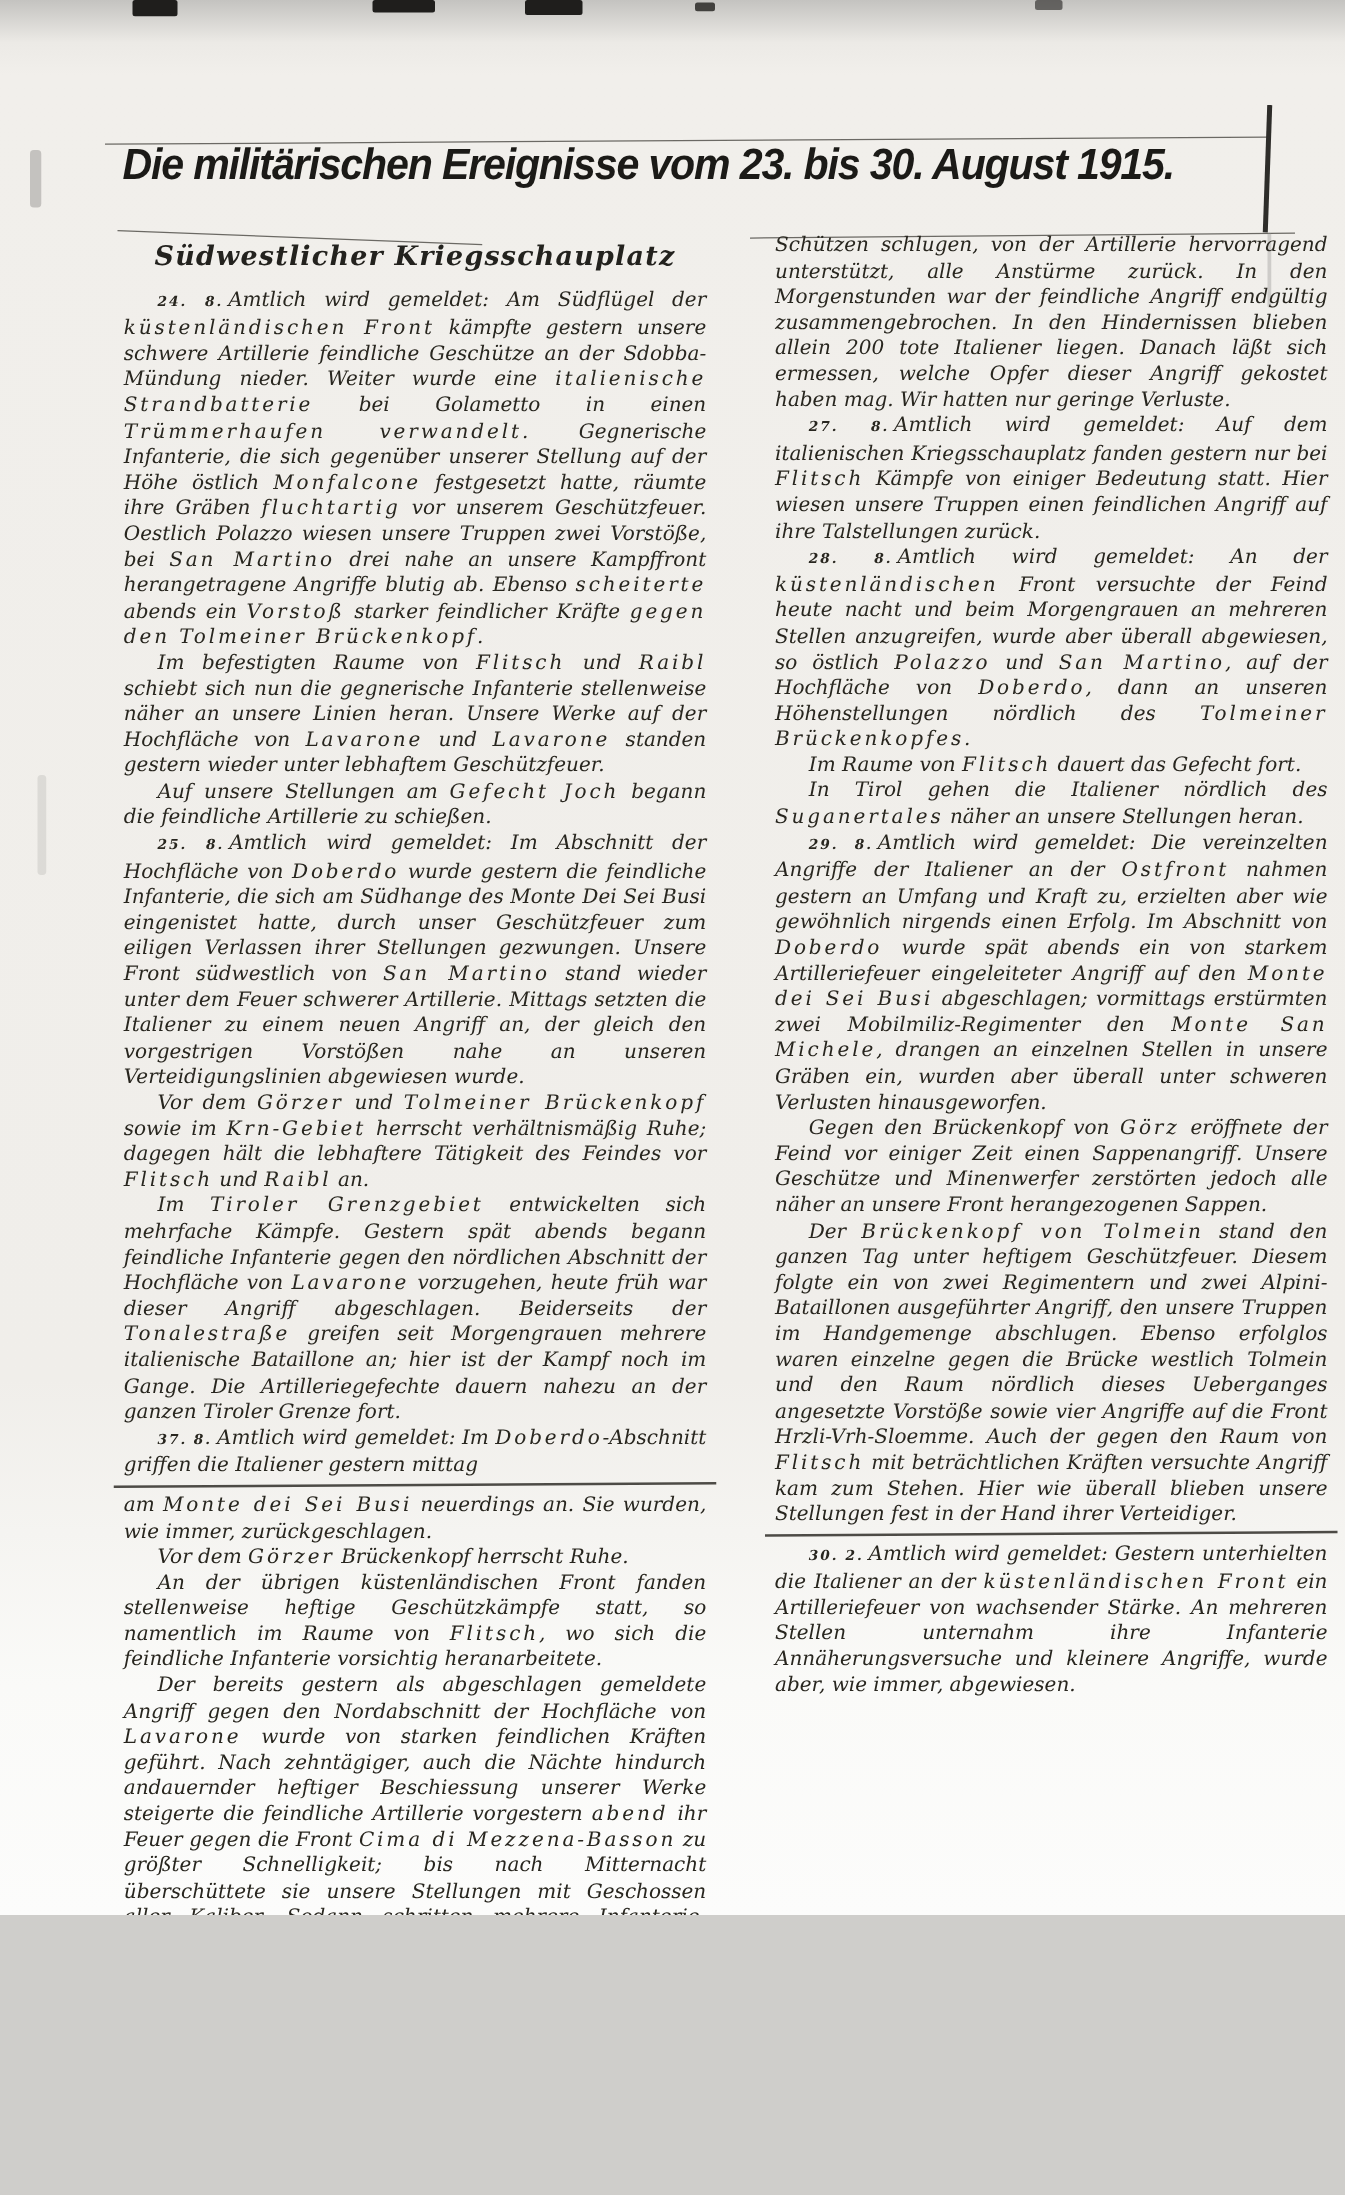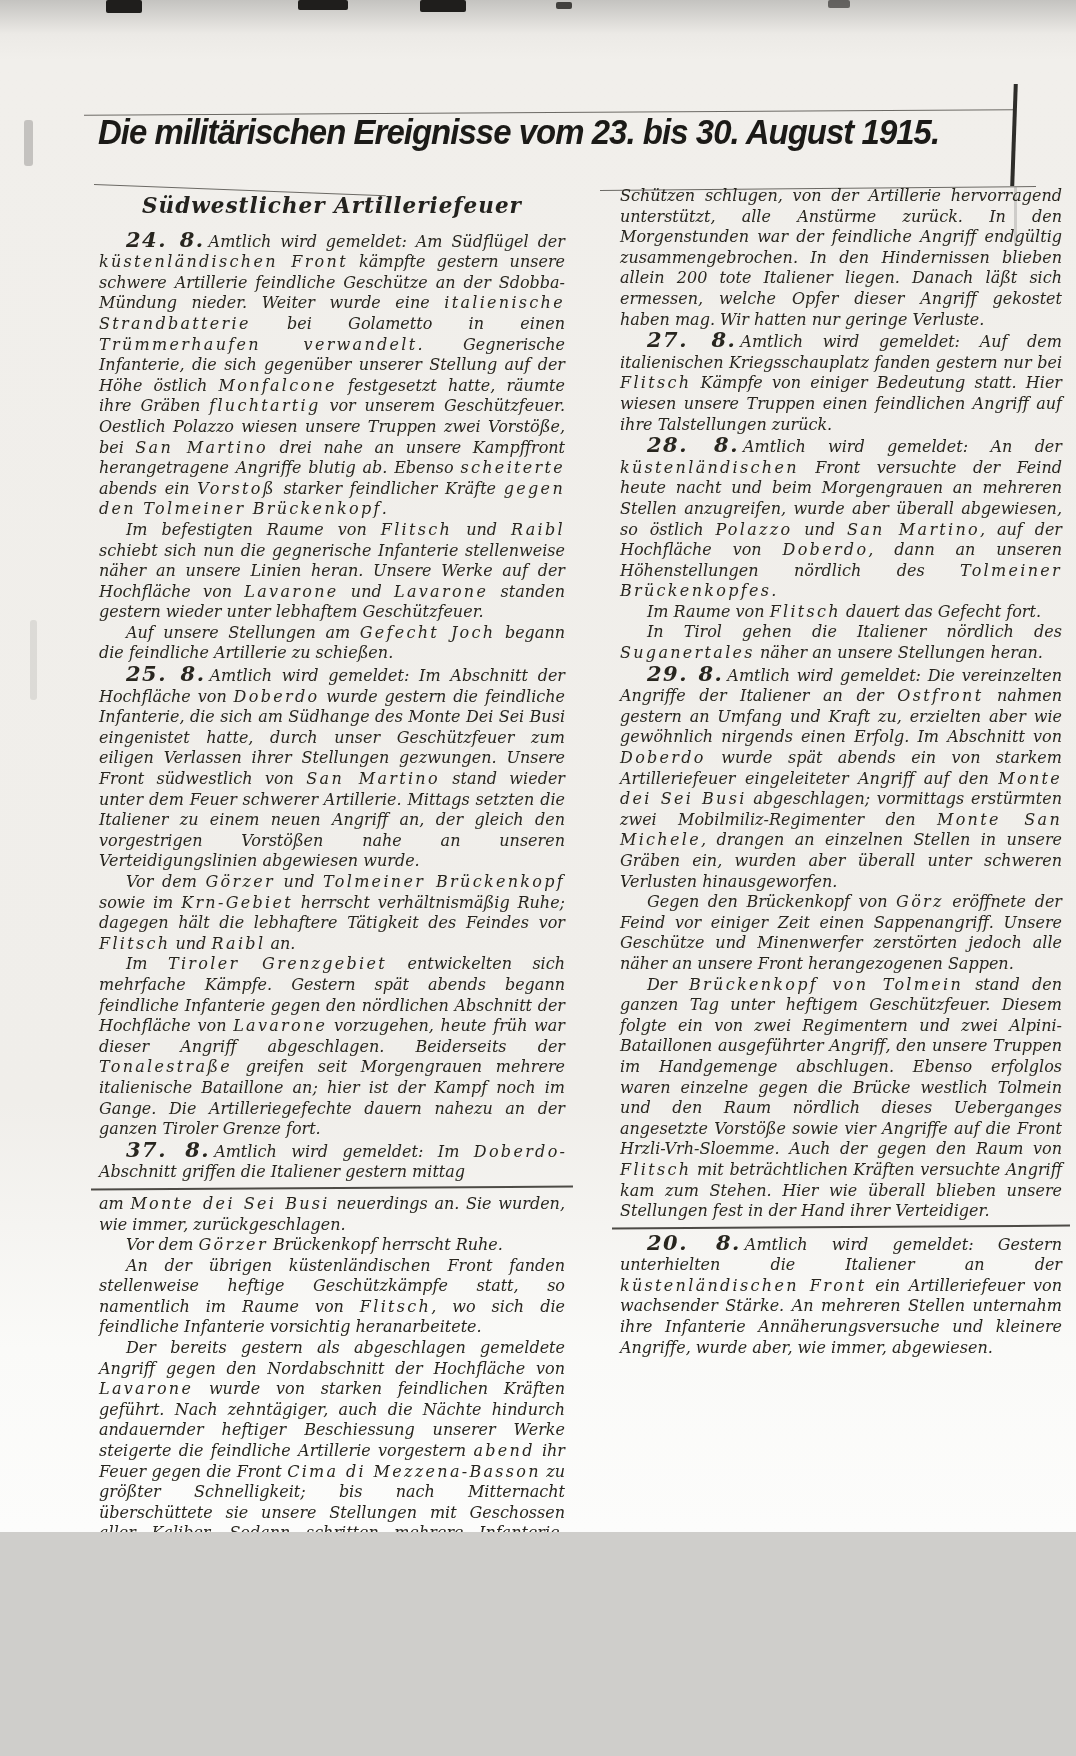--- a/index.html
+++ b/index.html
@@ -33,21 +33,21 @@
   #col-right{left:620px;top:186px;width:442px;}
   #col-left-heading{
     font-weight:bold;font-size:21.5px;letter-spacing:1px;
     text-align:center;text-indent:0;margin:0 0 13px 0;color:#23221e;
   }
   .para{
     margin:0;font-size:16px;line-height:20.6px;
     text-indent:27px;text-align:justify;color:#28261f;
   }
   .para.noindent{text-indent:0;}
-  .lead{font-weight:bold;font-size:21px;letter-spacing:1.5px;padding-right:4px;}
+  .lead{font-weight:bold;font-size:11px;letter-spacing:1.5px;padding-right:4px;}
   .sp{letter-spacing:2.3px;}
   .cut{
     height:2px;background:#4d4b46;border:0;
     margin:4px -8px 5px -8px;transform:rotate(-.35deg);
   }
 </style>
 </head>
 <body>
 
 <div id="page">
@@ -63,21 +63,21 @@
   <div class="rule thin" style="left:84px;top:112px;width:930px;transform:rotate(-.35deg);"></div>
   <div class="rule thin" style="left:94px;top:184px;width:292px;transform:rotate(2.2deg);transform-origin:left;"></div>
   <div class="rule thin" style="left:600px;top:188px;width:436px;transform:rotate(-.5deg);"></div>
 
   <div class="vbar" style="left:1012px;top:84px;width:4px;height:102px;transform:rotate(2deg);"></div>
   <div class="smudge" style="left:1014px;top:186px;width:3px;height:60px;opacity:.35;"></div>
 
   <div id="headline">Die militärischen Ereignisse vom 23. bis 30. August 1915.</div>
 
   <div class="col" id="col-left">
-    <p id="col-left-heading" class="para noindent">Südwestlicher Artilleriefeuer</p>
+    <p id="col-left-heading" class="para noindent">Südwestlicher Kriegsschauplatz</p>
     <div>
         <p class="para"><b class="lead">24. 8.</b>Amtlich wird gemeldet: Am Südflügel der <span class="sp">küstenländischen Front</span> kämpfte gestern unsere schwere Artillerie feindliche Geschütze an der Sdobba-Mündung nieder. Weiter wurde eine <span class="sp">italienische Strandbatterie</span> bei Golametto in einen <span class="sp">Trümmerhaufen verwandelt</span>. Gegnerische Infanterie, die sich gegenüber unserer Stellung auf der Höhe östlich <span class="sp">Monfalcone</span> festgesetzt hatte, räumte ihre Gräben <span class="sp">fluchtartig</span> vor unserem Geschützfeuer. Oestlich Polazzo wiesen unsere Truppen zwei Vorstöße, bei <span class="sp">San Martino</span> drei nahe an unsere Kampffront herangetragene Angriffe blutig ab. Ebenso <span class="sp">scheiterte</span> abends ein <span class="sp">Vorstoß</span> starker feindlicher Kräfte <span class="sp">gegen den Tolmeiner Brückenkopf</span>.</p>
         <p class="para">Im befestigten Raume von <span class="sp">Flitsch</span> und <span class="sp">Raibl</span> schiebt sich nun die gegnerische Infanterie stellenweise näher an unsere Linien heran. Unsere Werke auf der Hochfläche von <span class="sp">Lavarone</span> und <span class="sp">Lavarone</span> standen gestern wieder unter lebhaftem Geschützfeuer.</p>
         <p class="para">Auf unsere Stellungen am <span class="sp">Gefecht Joch</span> begann die feindliche Artillerie zu schießen.</p>
         <p class="para"><b class="lead">25. 8.</b>Amtlich wird gemeldet: Im Abschnitt der Hochfläche von <span class="sp">Doberdo</span> wurde gestern die feindliche Infanterie, die sich am Südhange des Monte Dei Sei Busi eingenistet hatte, durch unser Geschützfeuer zum eiligen Verlassen ihrer Stellungen gezwungen. Unsere Front südwestlich von <span class="sp">San Martino</span> stand wieder unter dem Feuer schwerer Artillerie. Mittags setzten die Italiener zu einem neuen Angriff an, der gleich den vorgestrigen Vorstößen nahe an unseren Verteidigungslinien abgewiesen wurde.</p>
         <p class="para">Vor dem <span class="sp">Görzer</span> und <span class="sp">Tolmeiner Brückenkopf</span> sowie im <span class="sp">Krn-Gebiet</span> herrscht verhältnismäßig Ruhe; dagegen hält die lebhaftere Tätigkeit des Feindes vor <span class="sp">Flitsch</span> und <span class="sp">Raibl</span> an.</p>
         <p class="para">Im <span class="sp">Tiroler Grenzgebiet</span> entwickelten sich mehrfache Kämpfe. Gestern spät abends begann feindliche Infanterie gegen den nördlichen Abschnitt der Hochfläche von <span class="sp">Lavarone</span> vorzugehen, heute früh war dieser Angriff abgeschlagen. Beiderseits der <span class="sp">Tonalestraße</span> greifen seit Morgengrauen mehrere italienische Bataillone an; hier ist der Kampf noch im Gange. Die Artilleriegefechte dauern nahezu an der ganzen Tiroler Grenze fort.</p>
         <p class="para"><b class="lead">37. 8.</b>Amtlich wird gemeldet: Im <span class="sp">Doberdo</span>-Abschnitt griffen die Italiener gestern mittag</p>
         <div class="cut"></div>
         <p class="para noindent">am <span class="sp">Monte dei Sei Busi</span> neuerdings an. Sie wurden, wie immer, zurückgeschlagen.</p>
@@ -91,17 +91,17 @@
     <div>
         <p class="para noindent">Schützen schlugen, von der Artillerie hervorragend unterstützt, alle Anstürme zurück. In den Morgenstunden war der feindliche Angriff endgültig zusammengebrochen. In den Hindernissen blieben allein 200 tote Italiener liegen. Danach läßt sich ermessen, welche Opfer dieser Angriff gekostet haben mag. Wir hatten nur geringe Verluste.</p>
         <p class="para"><b class="lead">27. 8.</b>Amtlich wird gemeldet: Auf dem italienischen Kriegsschauplatz fanden gestern nur bei <span class="sp">Flitsch</span> Kämpfe von einiger Bedeutung statt. Hier wiesen unsere Truppen einen feindlichen Angriff auf ihre Talstellungen zurück.</p>
         <p class="para"><b class="lead">28. 8.</b>Amtlich wird gemeldet: An der <span class="sp">küstenländischen</span> Front versuchte der Feind heute nacht und beim Morgengrauen an mehreren Stellen anzugreifen, wurde aber überall abgewiesen, so östlich <span class="sp">Polazzo</span> und <span class="sp">San Martino</span>, auf der Hochfläche von <span class="sp">Doberdo</span>, dann an unseren Höhenstellungen nördlich des <span class="sp">Tolmeiner Brückenkopfes</span>.</p>
         <p class="para">Im Raume von <span class="sp">Flitsch</span> dauert das Gefecht fort.</p>
         <p class="para">In Tirol gehen die Italiener nördlich des <span class="sp">Suganertales</span> näher an unsere Stellungen heran.</p>
         <p class="para"><b class="lead">29. 8.</b>Amtlich wird gemeldet: Die vereinzelten Angriffe der Italiener an der <span class="sp">Ostfront</span> nahmen gestern an Umfang und Kraft zu, erzielten aber wie gewöhnlich nirgends einen Erfolg. Im Abschnitt von <span class="sp">Doberdo</span> wurde spät abends ein von starkem Artilleriefeuer eingeleiteter Angriff auf den <span class="sp">Monte dei Sei Busi</span> abgeschlagen; vormittags erstürmten zwei Mobilmiliz-Regimenter den <span class="sp">Monte San Michele</span>, drangen an einzelnen Stellen in unsere Gräben ein, wurden aber überall unter schweren Verlusten hinausgeworfen.</p>
         <p class="para">Gegen den Brückenkopf von <span class="sp">Görz</span> eröffnete der Feind vor einiger Zeit einen Sappenangriff. Unsere Geschütze und Minenwerfer zerstörten jedoch alle näher an unsere Front herangezogenen Sappen.</p>
         <p class="para">Der <span class="sp">Brückenkopf von Tolmein</span> stand den ganzen Tag unter heftigem Geschützfeuer. Diesem folgte ein von zwei Regimentern und zwei Alpini-Bataillonen ausgeführter Angriff, den unsere Truppen im Handgemenge abschlugen. Ebenso erfolglos waren einzelne gegen die Brücke westlich Tolmein und den Raum nördlich dieses Ueberganges angesetzte Vorstöße sowie vier Angriffe auf die Front Hrzli-Vrh-Sloemme. Auch der gegen den Raum von <span class="sp">Flitsch</span> mit beträchtlichen Kräften versuchte Angriff kam zum Stehen. Hier wie überall blieben unsere Stellungen fest in der Hand ihrer Verteidiger.</p>
         <div class="cut"></div>
-        <p class="para"><b class="lead">20. 8.</b>Amtlich wird gemeldet: Gestern unterhielten die Italiener an der <span class="sp">küstenländischen Front</span> ein Artilleriefeuer von wachsender Stärke. An mehreren Stellen unternahm ihre Infanterie Annäherungsversuche und kleinere Angriffe, wurde aber, wie immer, abgewiesen.</p>
+        <p class="para"><b class="lead">30. 2.</b>Amtlich wird gemeldet: Gestern unterhielten die Italiener an der <span class="sp">küstenländischen Front</span> ein Artilleriefeuer von wachsender Stärke. An mehreren Stellen unternahm ihre Infanterie Annäherungsversuche und kleinere Angriffe, wurde aber, wie immer, abgewiesen.</p>
       </div>
   </div>
 
 </div>
 
 </body></html>

